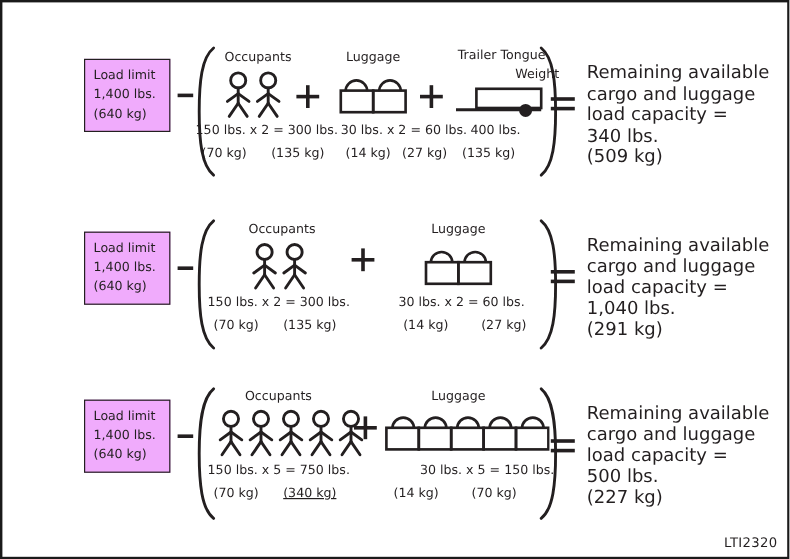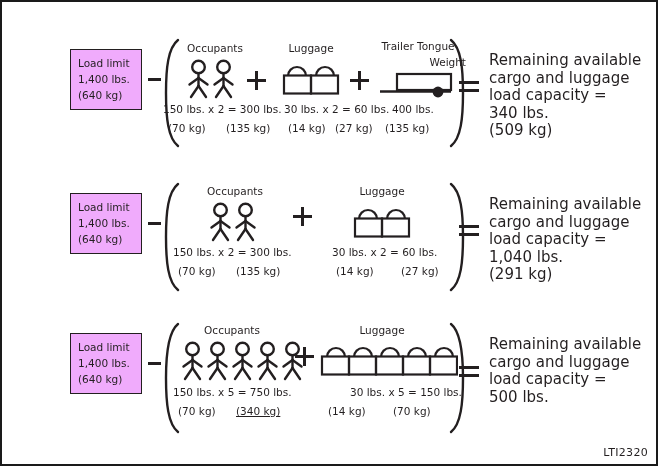--- a/index.html
+++ b/index.html
@@ -400,17 +400,18 @@
     </svg>
   </div>
 
   <div class="op-equals" style="left:457px; top:364px;"></div>
 
   <div class="result" style="left:487px; top:334px;">
     <div>Remaining available</div>
     <div>cargo and luggage</div>
     <div>load capacity =</div>
     <div>500 lbs.</div>
+    <div>(227 kg)</div>
   </div>
 
   <div class="corner-code">LTI2320</div>
 
 </div>
 
 </body></html>

